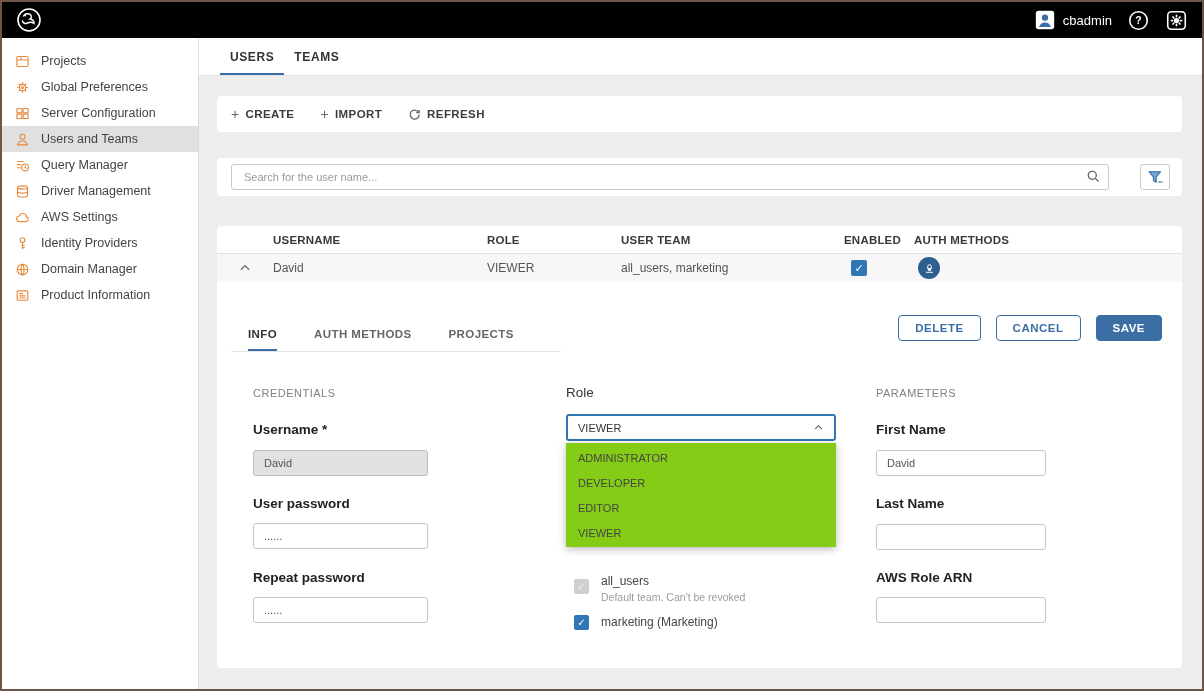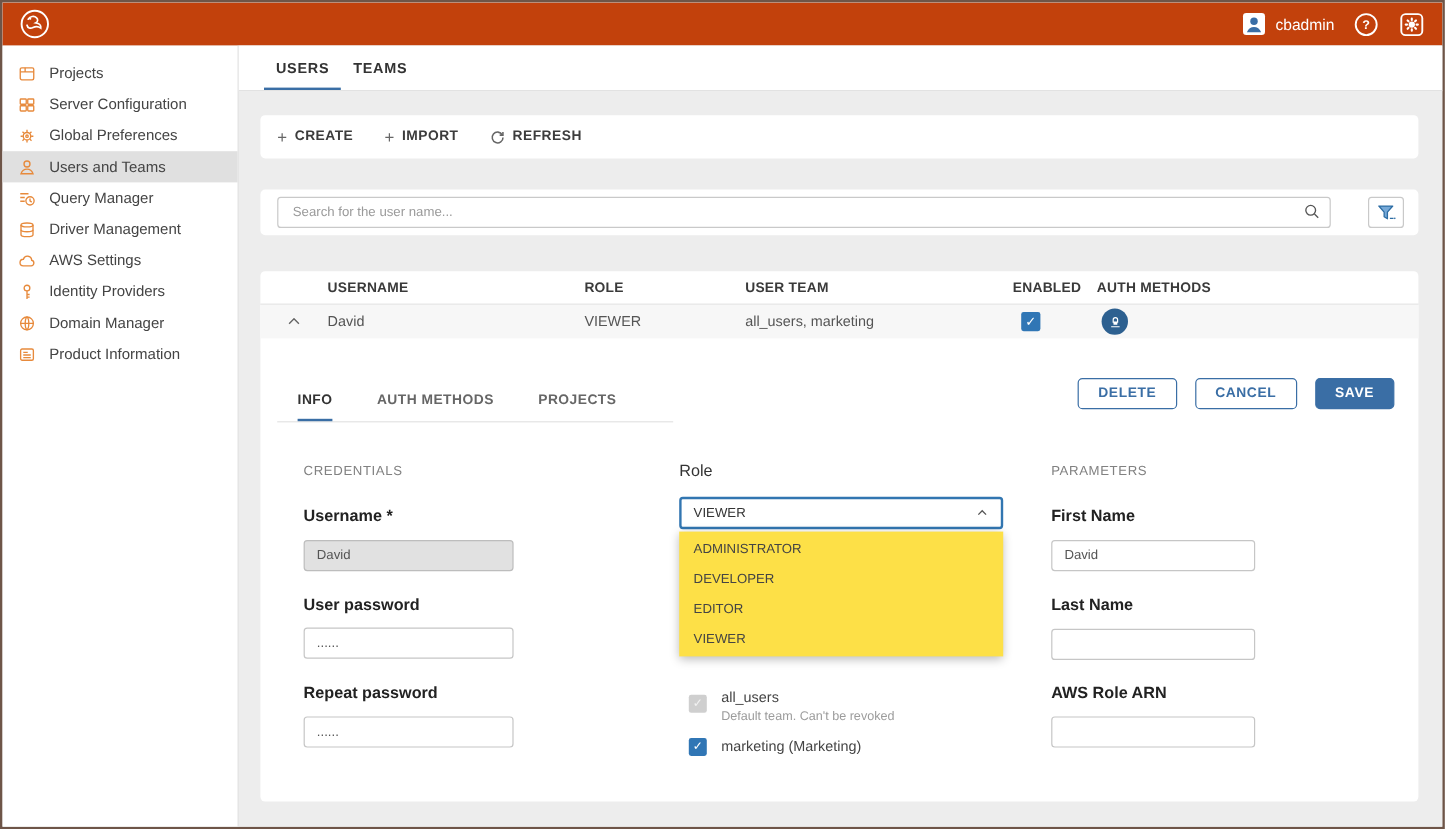--- a/index.html
+++ b/index.html
@@ -6,21 +6,21 @@
   html,body { width:1204px; height:691px; }
   body {
     font-family:"Liberation Sans","DejaVu Sans",sans-serif;
     border:2px solid #6e5548;
     background:#ededed;
     overflow:hidden;
     color:#333;
   }
   
   .topbar {
-    height:36px; background:#c2410c; display:flex; align-items:center;
+    height:36px; background:#000000; display:flex; align-items:center;
     padding:0 14px; color:#fff;
   }
   .brand { display:flex; align-items:center; }
   .topbar-right { margin-left:auto; display:flex; align-items:center; gap:14px; }
   .user-chip { display:flex; align-items:center; gap:7px; font-size:13px; }
   .tb-iconbtn { width:24px; height:24px; display:flex; align-items:center; justify-content:center; cursor:pointer; }
   
   .shell { display:flex; height:651px; }
   .sidebar { width:197px; background:#fff; border-right:1px solid #ddd; padding-top:10px; }
   .side-item {
@@ -91,21 +91,21 @@
   .w-col1 { width:175px; } .w-col3 { width:170px; }
   
   .role-select {
     position:absolute; left:349px; top:132px; width:270px; height:27px;
     border:2px solid #3276b1; border-radius:3px; background:#fff;
     display:flex; align-items:center; justify-content:space-between;
     padding:0 10px; font-size:11px; color:#333; cursor:pointer;
   }
   .dropdown {
     position:absolute; left:349px; top:161px; width:270px; z-index:5;
-    background:#fde047; box-shadow:0 2px 8px rgba(0,0,0,.28); padding:2px 0;text-align:right;
+    background:#84cc16; box-shadow:0 2px 8px rgba(0,0,0,.28); padding:2px 0;text-align:right;
   }
   .dd-opt { height:25px; display:flex; align-items:center; padding:0 12px; font-size:11px; color:#444; cursor:pointer; }
   .dd-opt.highlight { background:#dcdcdc; }
   
   .team-row { position:absolute; display:flex; gap:12px; align-items:flex-start; cursor:pointer; }
   .team-label { font-size:12px; color:#444; }
   .team-note { font-size:10.5px; color:#9c9c9c; margin-top:3px; }
   svg { display:block; }
 </style>
 </head>
@@ -164,38 +164,38 @@
             <rect x="3" y="4" width="18" height="16" rx="2"></rect>
             <path d="M3 9.5h18M9.5 4v5.5"></path>
           </svg>
       </span>
       <span>Projects</span>
     </div>
 
     <div class="side-item">
       <span class="side-ic">
         <svg width="15" height="15" viewBox="0 0 24 24">
+            <circle cx="12" cy="12" r="5"></circle>
+            <circle cx="12" cy="12" r="1.6"></circle>
+            <path d="M12 3.5v3M12 17.5v3M3.5 12h3M17.5 12h3M6 6l2.1 2.1M15.9 15.9L18 18M18 6l-2.1 2.1M8.1 15.9L6 18"></path>
+          </svg>
+      </span>
+      <span>Global Preferences</span>
+    </div>
+
+    <div class="side-item">
+      <span class="side-ic">
+        <svg width="15" height="15" viewBox="0 0 24 24">
             <rect x="3" y="4" width="8" height="7" rx="1"></rect>
             <rect x="13" y="4" width="8" height="7" rx="1"></rect>
             <rect x="3" y="13" width="8" height="7" rx="1"></rect>
             <rect x="13" y="13" width="8" height="7" rx="1"></rect>
           </svg>
       </span>
       <span>Server Configuration</span>
-    </div>
-
-    <div class="side-item">
-      <span class="side-ic">
-        <svg width="15" height="15" viewBox="0 0 24 24">
-            <circle cx="12" cy="12" r="5"></circle>
-            <circle cx="12" cy="12" r="1.6"></circle>
-            <path d="M12 3.5v3M12 17.5v3M3.5 12h3M17.5 12h3M6 6l2.1 2.1M15.9 15.9L18 18M18 6l-2.1 2.1M8.1 15.9L6 18"></path>
-          </svg>
-      </span>
-      <span>Global Preferences</span>
     </div>
 
     <div class="side-item active">
       <span class="side-ic">
         <svg width="15" height="15" viewBox="0 0 24 24">
             <circle cx="12" cy="7.5" r="4"></circle>
             <path d="M4 20.5c1.5-4.2 4.5-6.2 8-6.2s6.5 2 8 6.2z"></path>
           </svg>
       </span>
       <span>Users and Teams</span>

